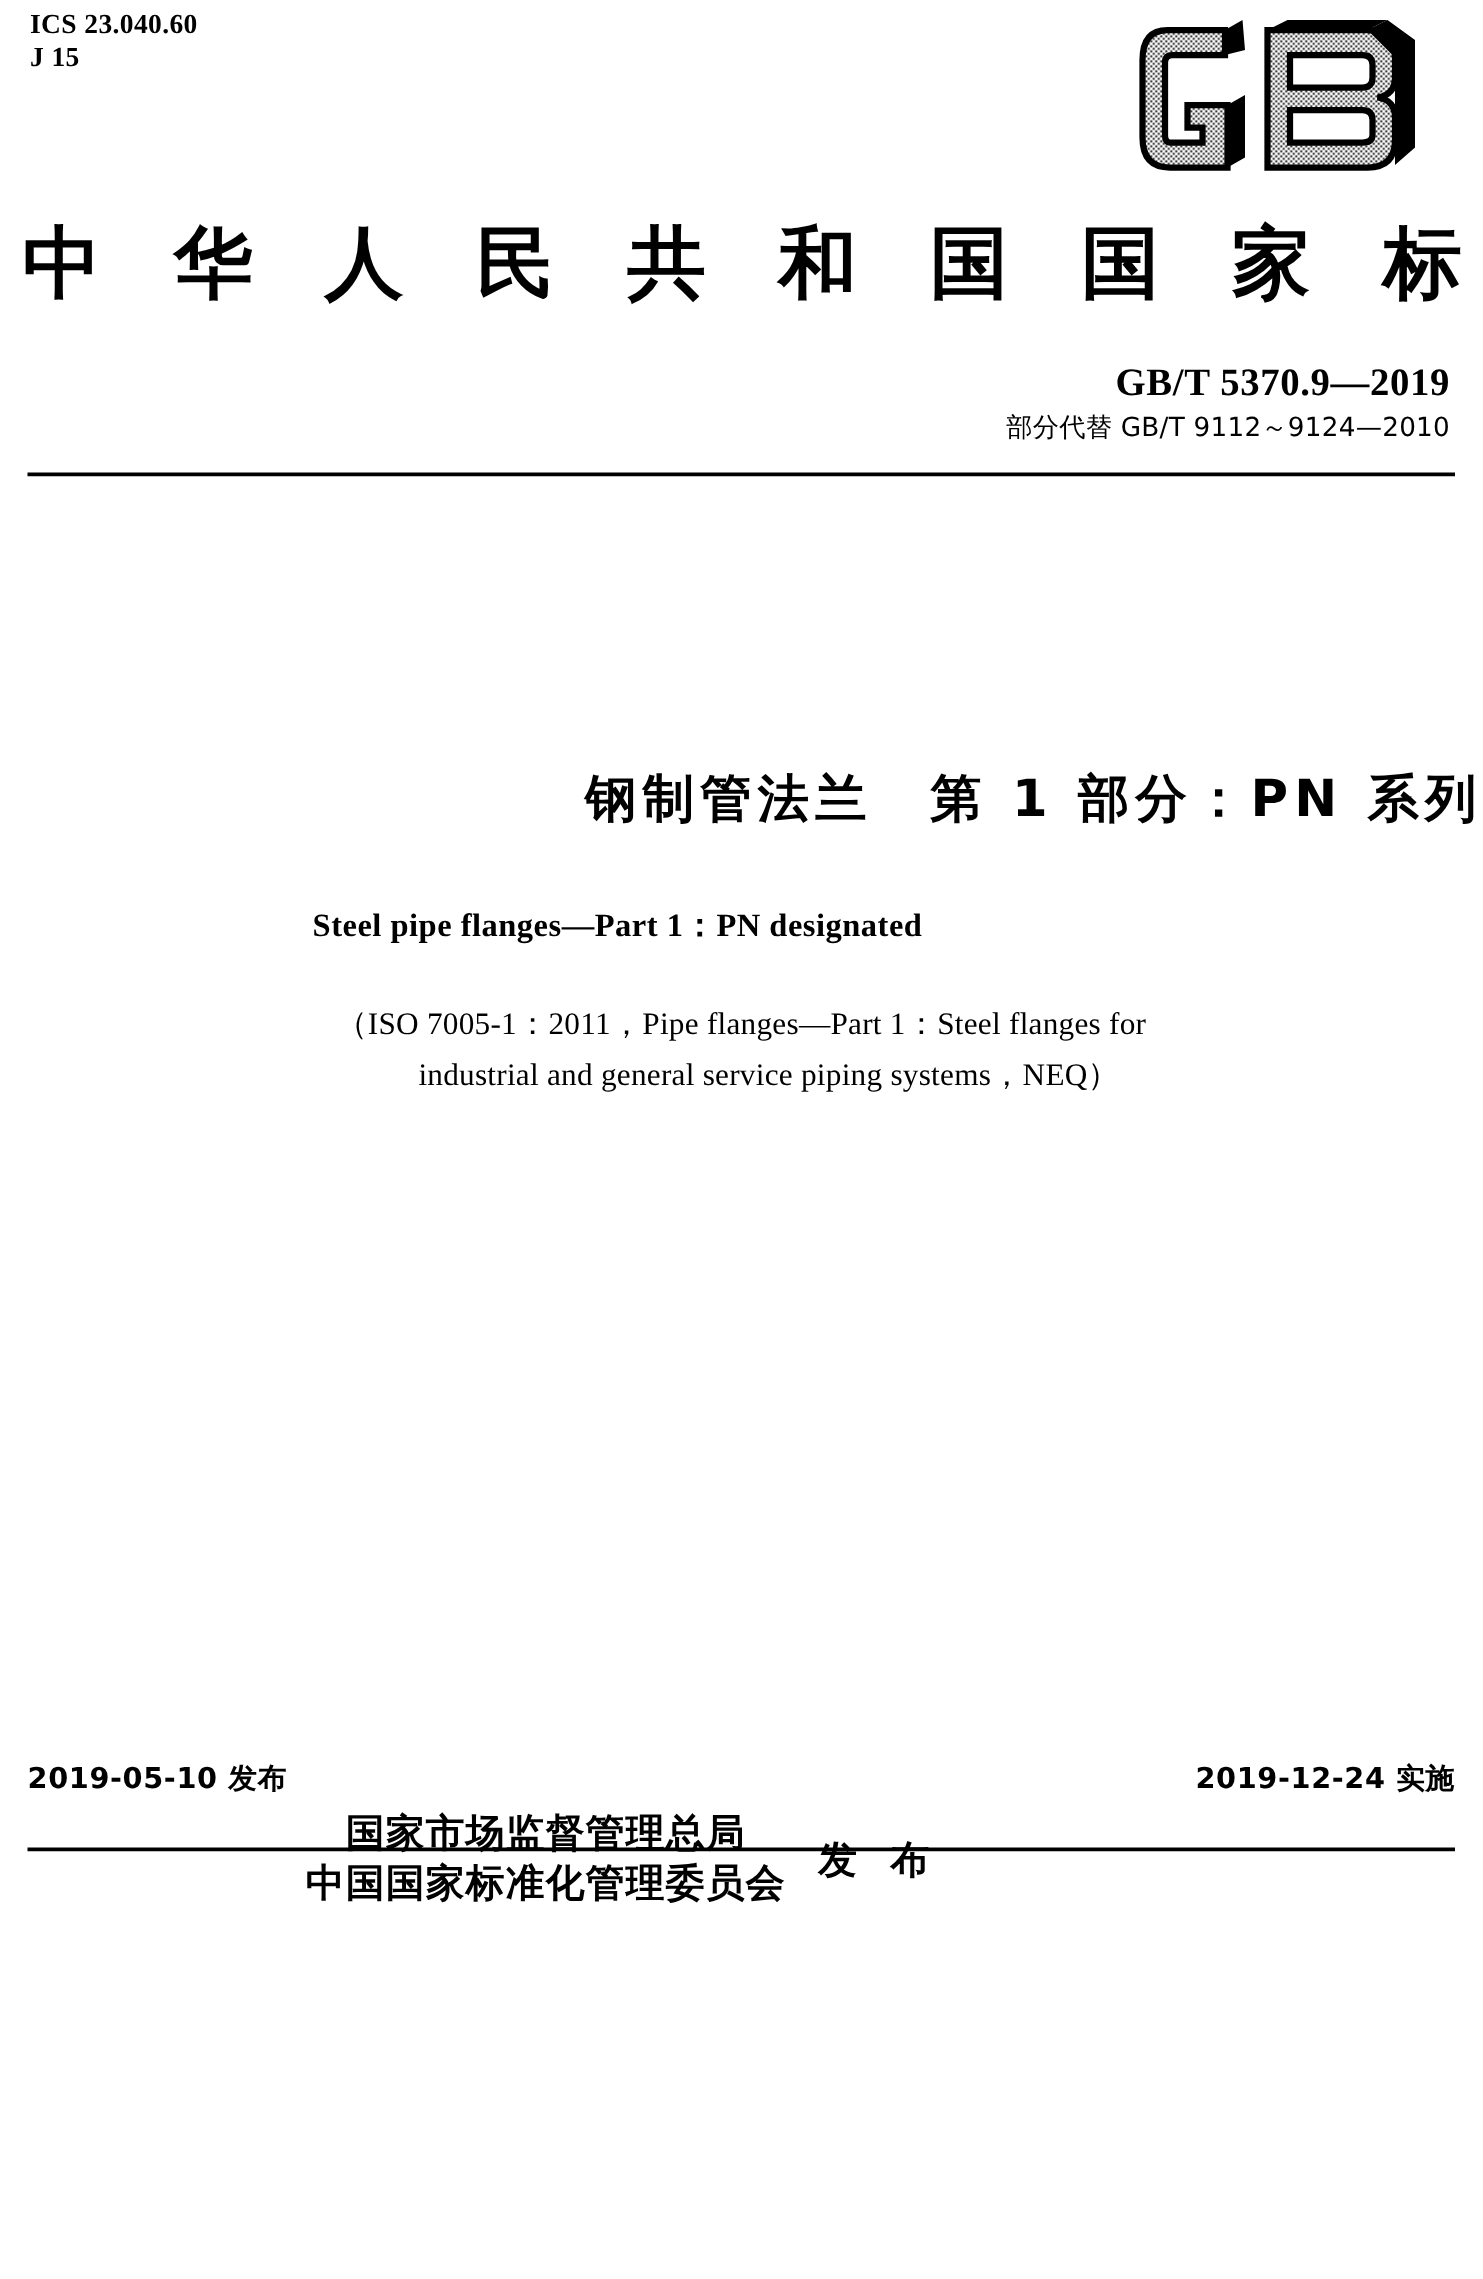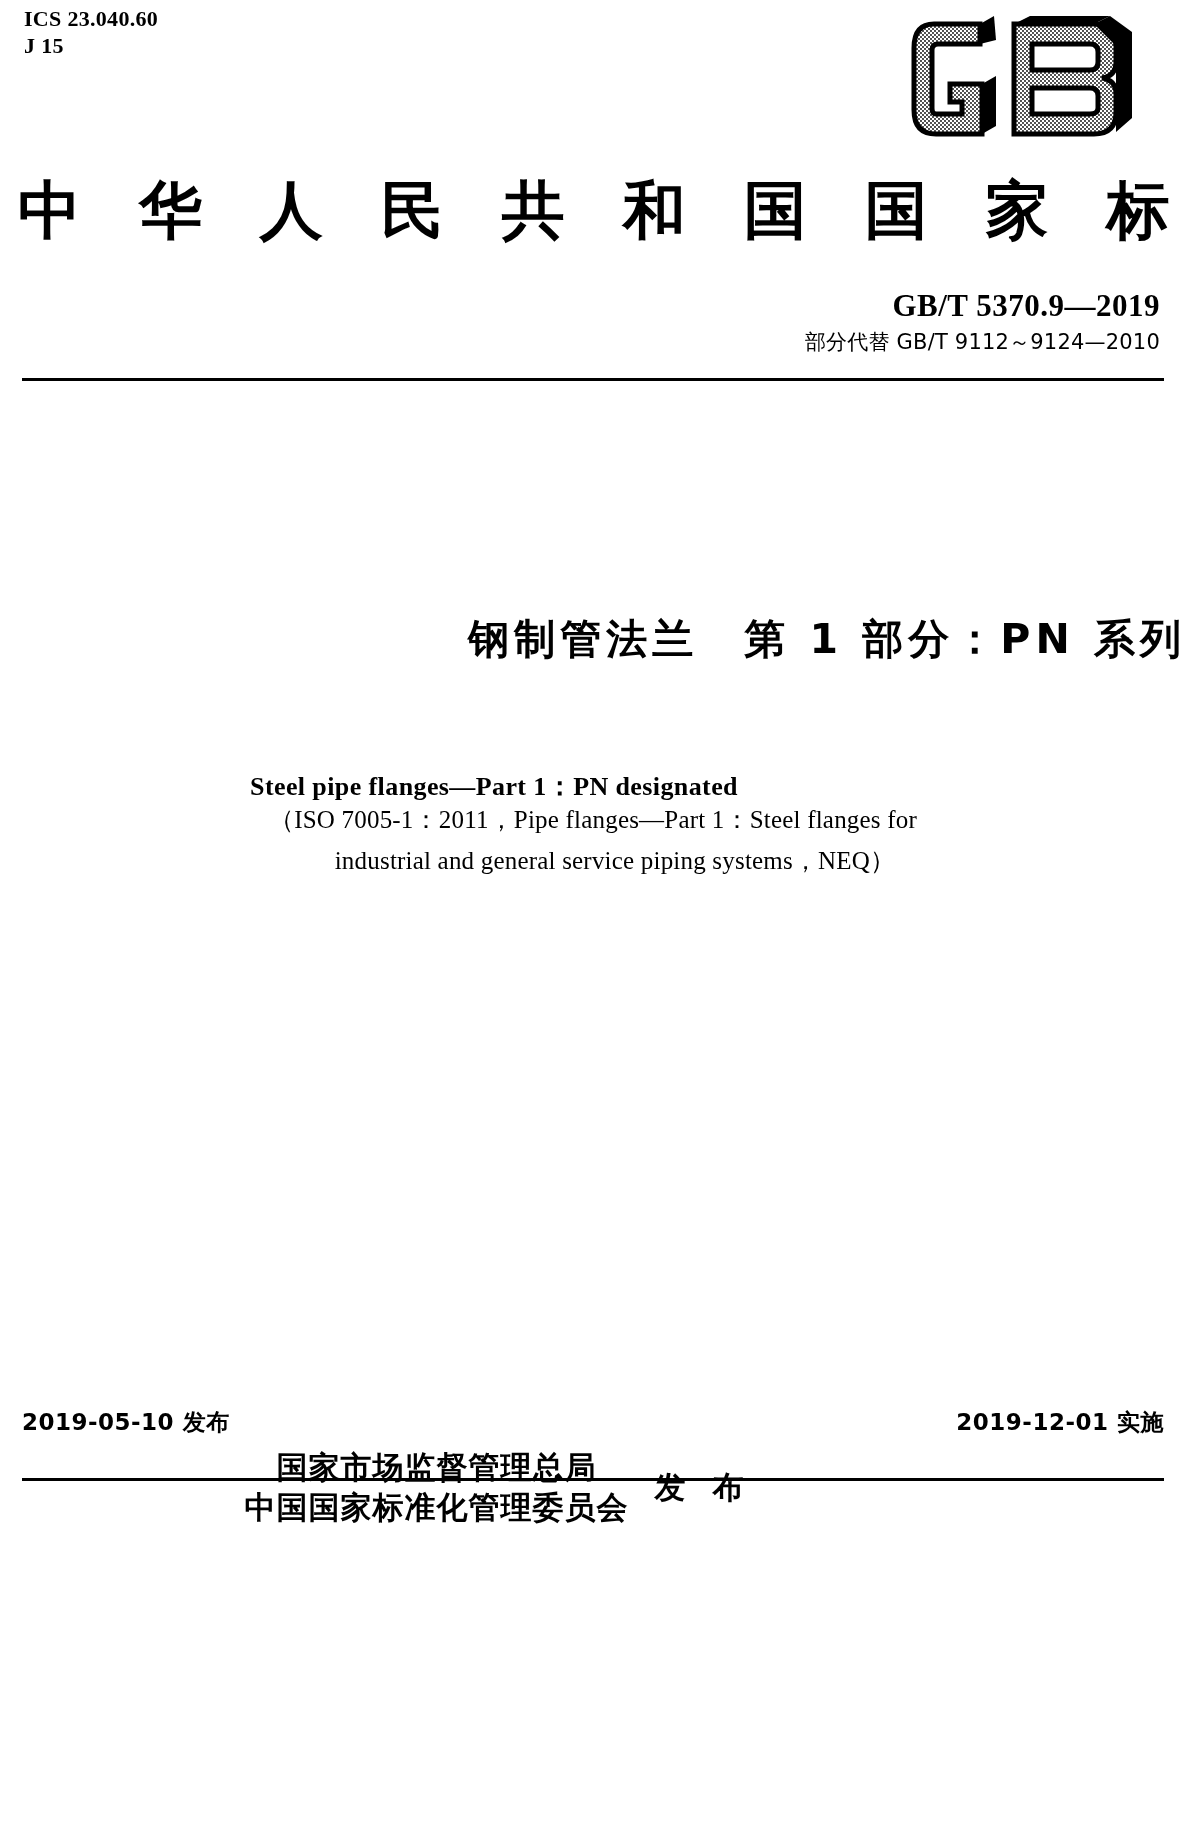--- a/index.html
+++ b/index.html
@@ -119,21 +119,20 @@
   .doc-title-en {
     position: absolute;
     top: 723px;
     left: 0;
     width: 988px;
     text-align: center;
     font-family: "Liberation Serif", serif;
     font-weight: bold;
     font-size: 26px;
     letter-spacing: 0.4px;
-    margin-top: 46px;
   }
   .doc-subtitle {
     position: absolute;
     top: 800px;
     left: 0;
     width: 1186px;
     text-align: center;
     font-family: "Liberation Serif", serif;
     font-size: 25px;
     line-height: 1.62;
@@ -235,21 +234,21 @@
 
   <div class="doc-title-cn">钢制管法兰　第 1 部分：PN 系列</div>
   <div class="doc-title-en">Steel pipe flanges—Part 1：PN designated</div>
   <div class="doc-subtitle">
     <span class="l1">（ISO 7005-1：2011，Pipe flanges—Part 1：Steel flanges for</span>
     <span class="l2">industrial and general service piping systems，NEQ）</span>
   </div>
 
   <div class="date-row">
     <div class="date-item">2019-05-10 发布</div>
-    <div class="date-item">2019-12-01 实施</div>
+    <div class="date-item">2019-12-24 实施</div>
   </div>
 
   <div class="rule-bottom"></div>
 
   <div class="publisher">
     <div class="publisher-names">
       <div>国家市场监督管理总局</div>
       <div>中国国家标准化管理委员会</div>
     </div>
     <div class="publisher-issue">发 布</div>

